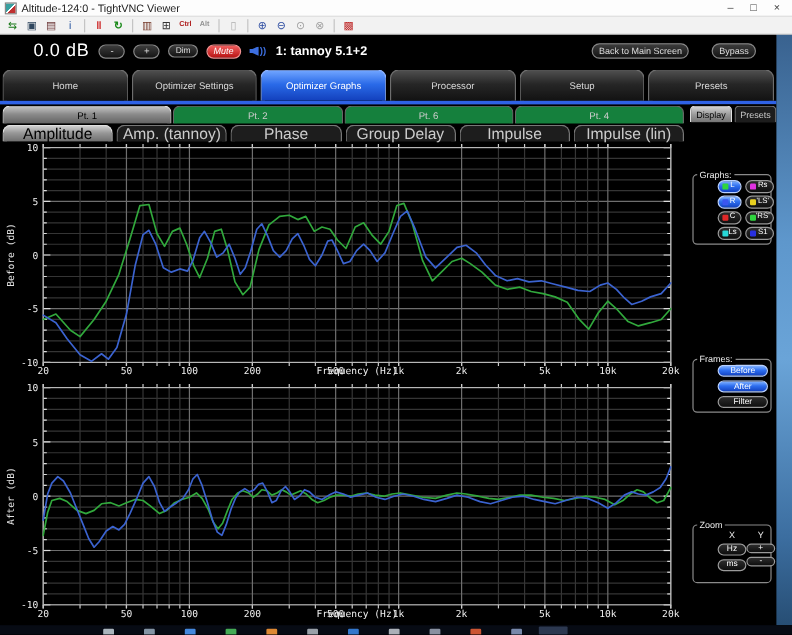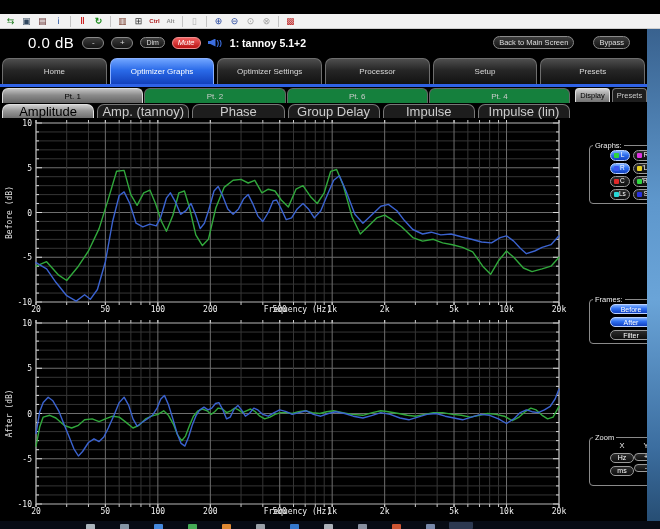--- a/index.html
+++ b/index.html
@@ -52,21 +52,21 @@
 
   
   .chart{position:absolute;left:0;width:575px;}
   .chart svg{display:block;}
 
   
   .right-panel{position:absolute;top:58px;left:575px;width:72px;height:434px;background:#000;}
   .panel-tabs{position:absolute;top:1px;left:0;width:100%;height:14px;display:flex;gap:2px;}
   .ptab{flex:1;border:1px solid #777;border-bottom:none;border-radius:4px 4px 0 0;background:#1d1d1d;color:#ccc;font-size:7.5px;display:flex;align-items:center;justify-content:center;}
   .ptab.active{background:linear-gradient(180deg,#d2d2d2,#9a9a9a 50%,#737373);color:#000;border-color:#e0e0e0;}
-  .gbox{position:absolute;left:2px;width:66px;border:1px solid #8a8a8a;border-radius:4px;padding:4px 2px 3px 20px;margin-left:12px;}
+  .gbox{position:absolute;left:2px;width:66px;border:1px solid #8a8a8a;border-radius:4px;padding:4px 2px 3px 20px;}
   .gbox .boxlabel{position:absolute;top:-5px;left:3px;background:#000;color:#eee;font-size:7.5px;padding:0 2px;}
   .btngrid{display:grid;grid-template-columns:1fr 1fr;gap:2px 3px;}
   .chbtn{height:11px;border-radius:6px;border:1px solid #9a9a9a;background:linear-gradient(180deg,#2c2c2c,#0e0e0e);display:flex;align-items:center;padding:0 3px;}
   .chbtn.active{background:linear-gradient(180deg,#7fb0ff,#2e6ff0 45%,#1241c0);border-color:#b8d0ff;}
   .chbtn .swatch{width:5px;height:5px;border-radius:1px;flex:none;}
   .chbtn .lbl{flex:1;text-align:center;color:#fff;font-size:6.5px;line-height:1;}
   .stackbtn{display:block;width:100%;height:10px;border-radius:6px;border:1px solid #9a9a9a;background:linear-gradient(180deg,#2c2c2c,#0e0e0e);color:#fff;font-size:7px;text-align:center;line-height:9px;margin-bottom:3px;}
   .stackbtn.active{background:linear-gradient(180deg,#7fb0ff,#2e6ff0 45%,#1241c0);border-color:#b8d0ff;}
   .zoomcols{position:relative;display:flex;height:40px;}
   .zoomcol{flex:1;display:flex;flex-direction:column;align-items:center;gap:3px;}
@@ -79,20 +79,29 @@
   .desktop-strip{position:absolute;top:29px;left:647px;width:13px;height:492px;background:linear-gradient(180deg,#39628f 0%,#5e97cc 35%,#6aa4d8 55%,#3c6ea0 85%,#274e74 100%);}
   .taskbar{position:absolute;left:0;top:521px;width:660px;height:8px;background:#070b14;display:flex;align-items:flex-end;padding-left:86px;gap:25px;}
   .tb-icon{width:9px;height:5px;border-radius:1px 1px 0 0;flex:none;}
   .tb-hl{position:absolute;left:449px;top:1px;width:24px;height:7px;background:#2c3850;border-radius:1px;}
 </style>
 </head>
 <body>
 
 <div class="screen">
 
+  <div class="titlebar">
+    <span class="vnc-logo"></span>
+    <span class="title">Altitude-124:0 - TightVNC Viewer</span>
+    <span class="wbtns">
+      <span class="wbtn">–</span>
+      <span class="wbtn">□</span>
+      <span class="wbtn">×</span>
+    </span>
+  </div>
 
   <div class="toolbar">
     <span class="tbi" style="color:#1a7a1a">⇆</span>
     <span class="tbi" style="color:#30475f">▣</span>
     <span class="tbi" style="color:#6e3a3a">▤</span>
     <span class="tbi" style="color:#2855a0">ℹ</span>
     <span class="tsep"></span>
     <span class="tbi" style="color:#cc2020;font-weight:bold">‖</span>
     <span class="tbi" style="color:#1a8a1a;font-weight:bold">↻</span>
     <span class="tsep"></span>
@@ -125,22 +134,22 @@
         </span>
       <span class="srcname">1: tannoy 5.1+2</span>
       <span class="hdr-right">
         <span class="pill wide">Back to Main Screen</span>
         <span class="pill wide">Bypass</span>
       </span>
     </div>
 
     <div class="main-tabs">
       <div class="mtab">Home</div>
+      <div class="mtab">Optimizer Settings</div>
       <div class="mtab active">Optimizer Graphs</div>
-      <div class="mtab">Optimizer Settings</div>
       <div class="mtab">Processor</div>
       <div class="mtab">Setup</div>
       <div class="mtab">Presets</div>
     </div>
     <div class="blue-bar"></div>
 
     <div class="pt-row">
       <div class="pttab active">Pt. 1</div>
       <div class="pttab">Pt. 2</div>
       <div class="pttab">Pt. 6</div>

